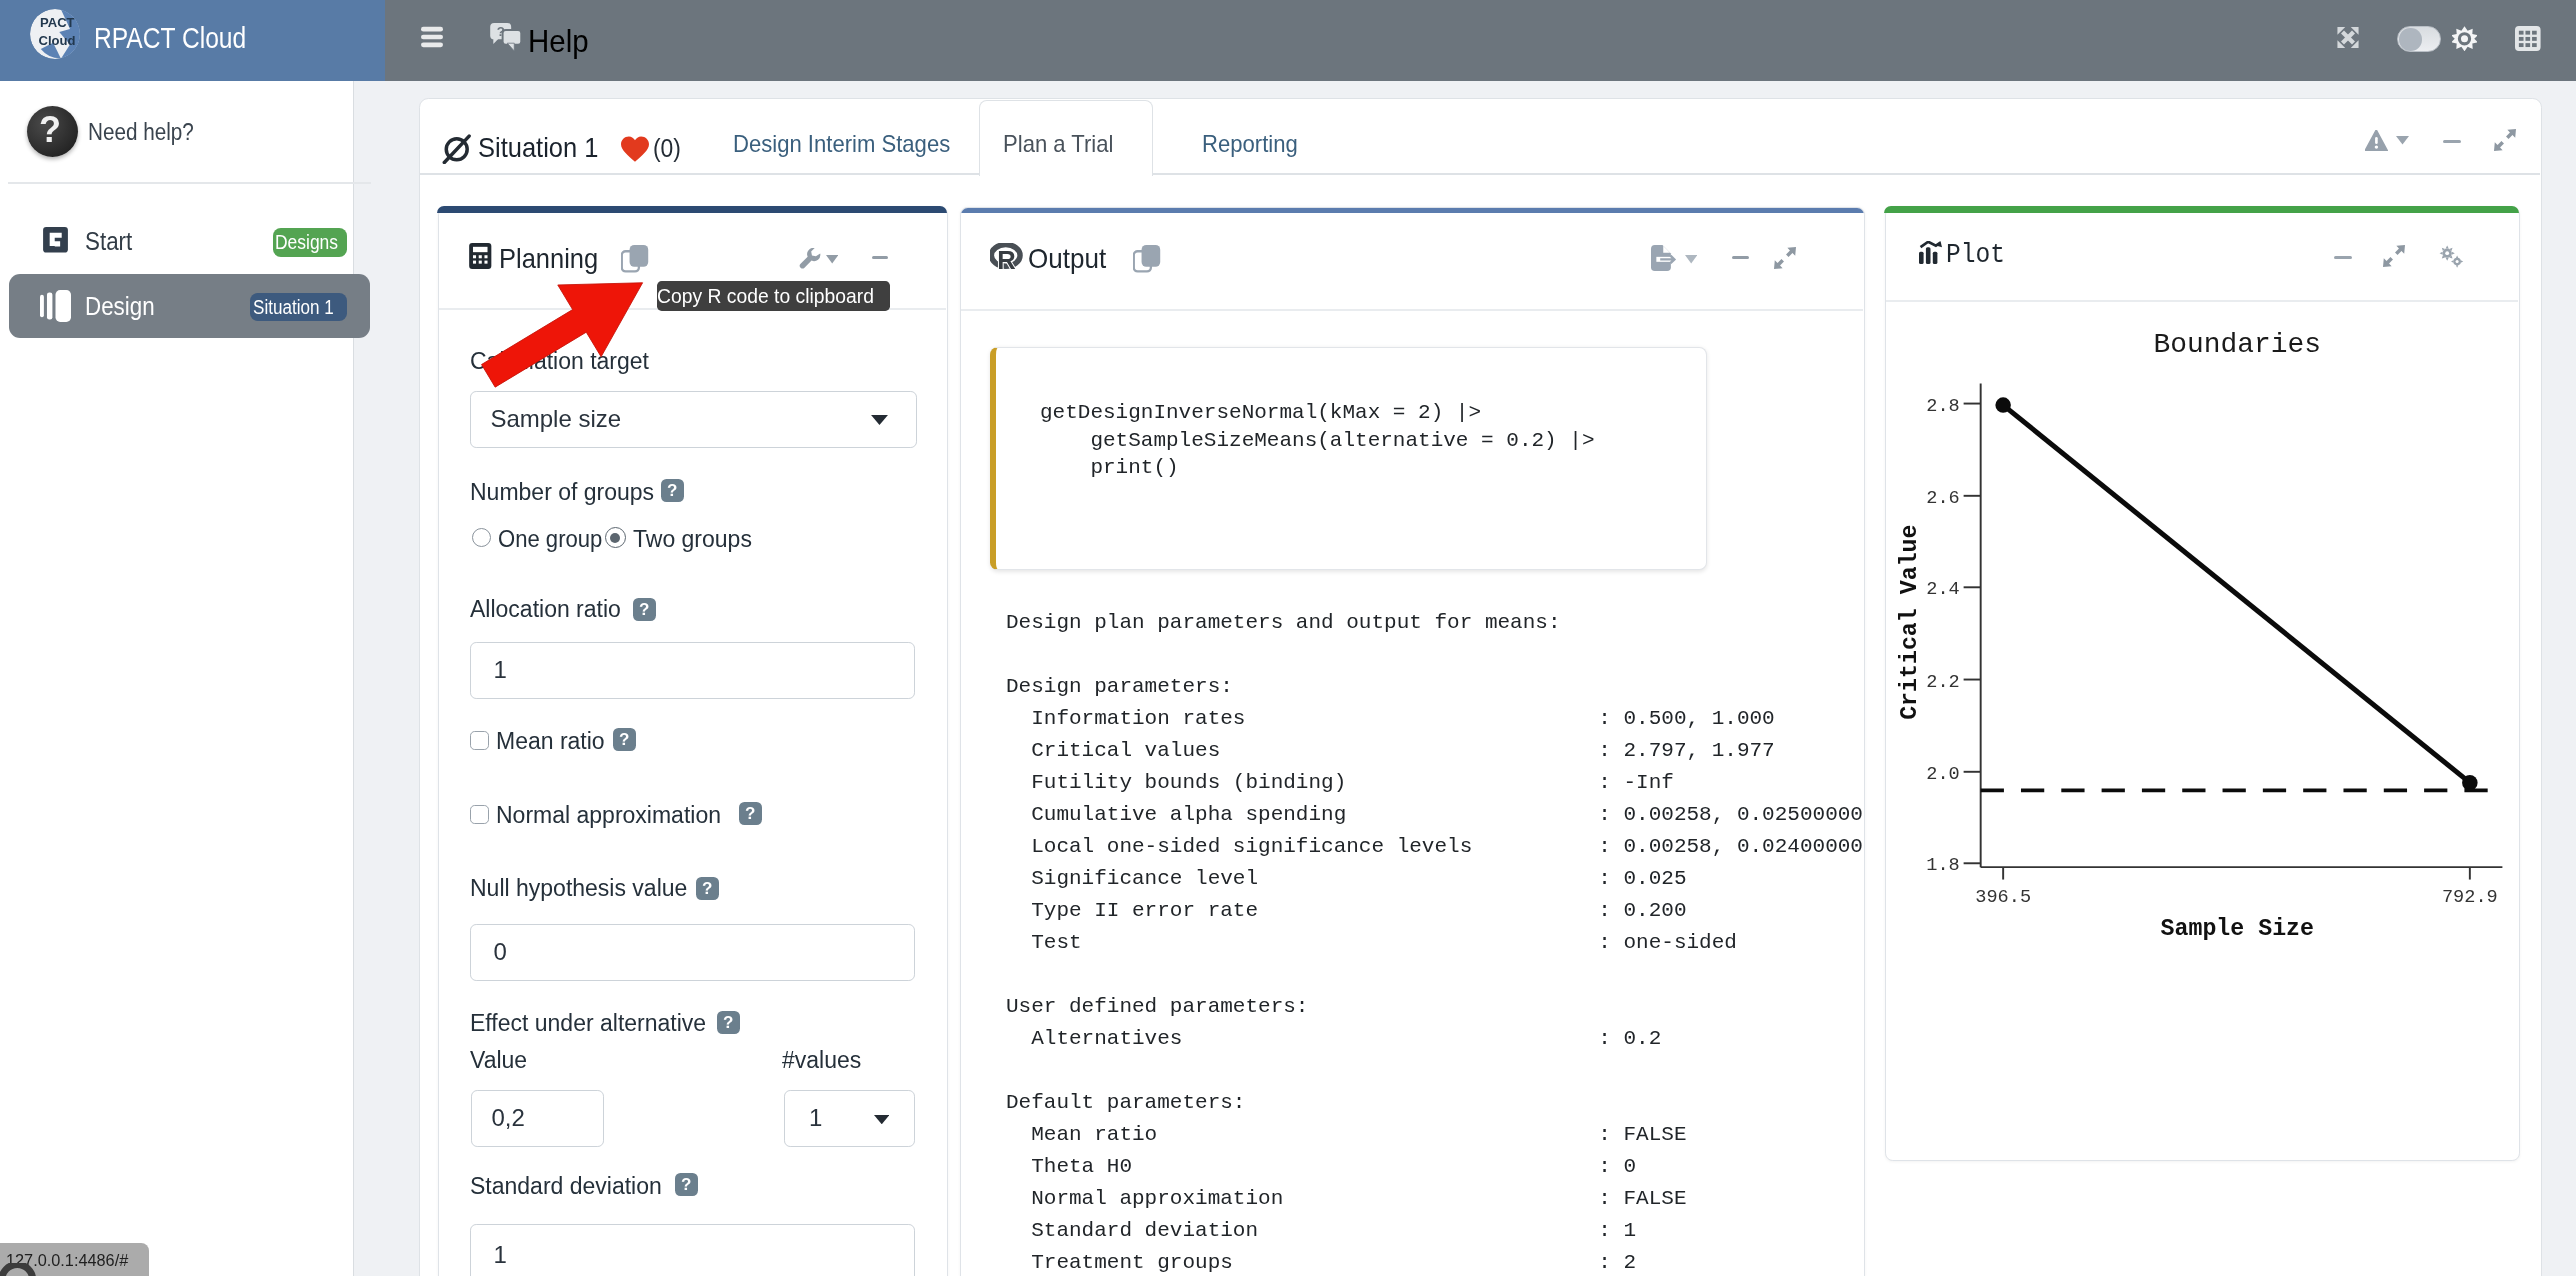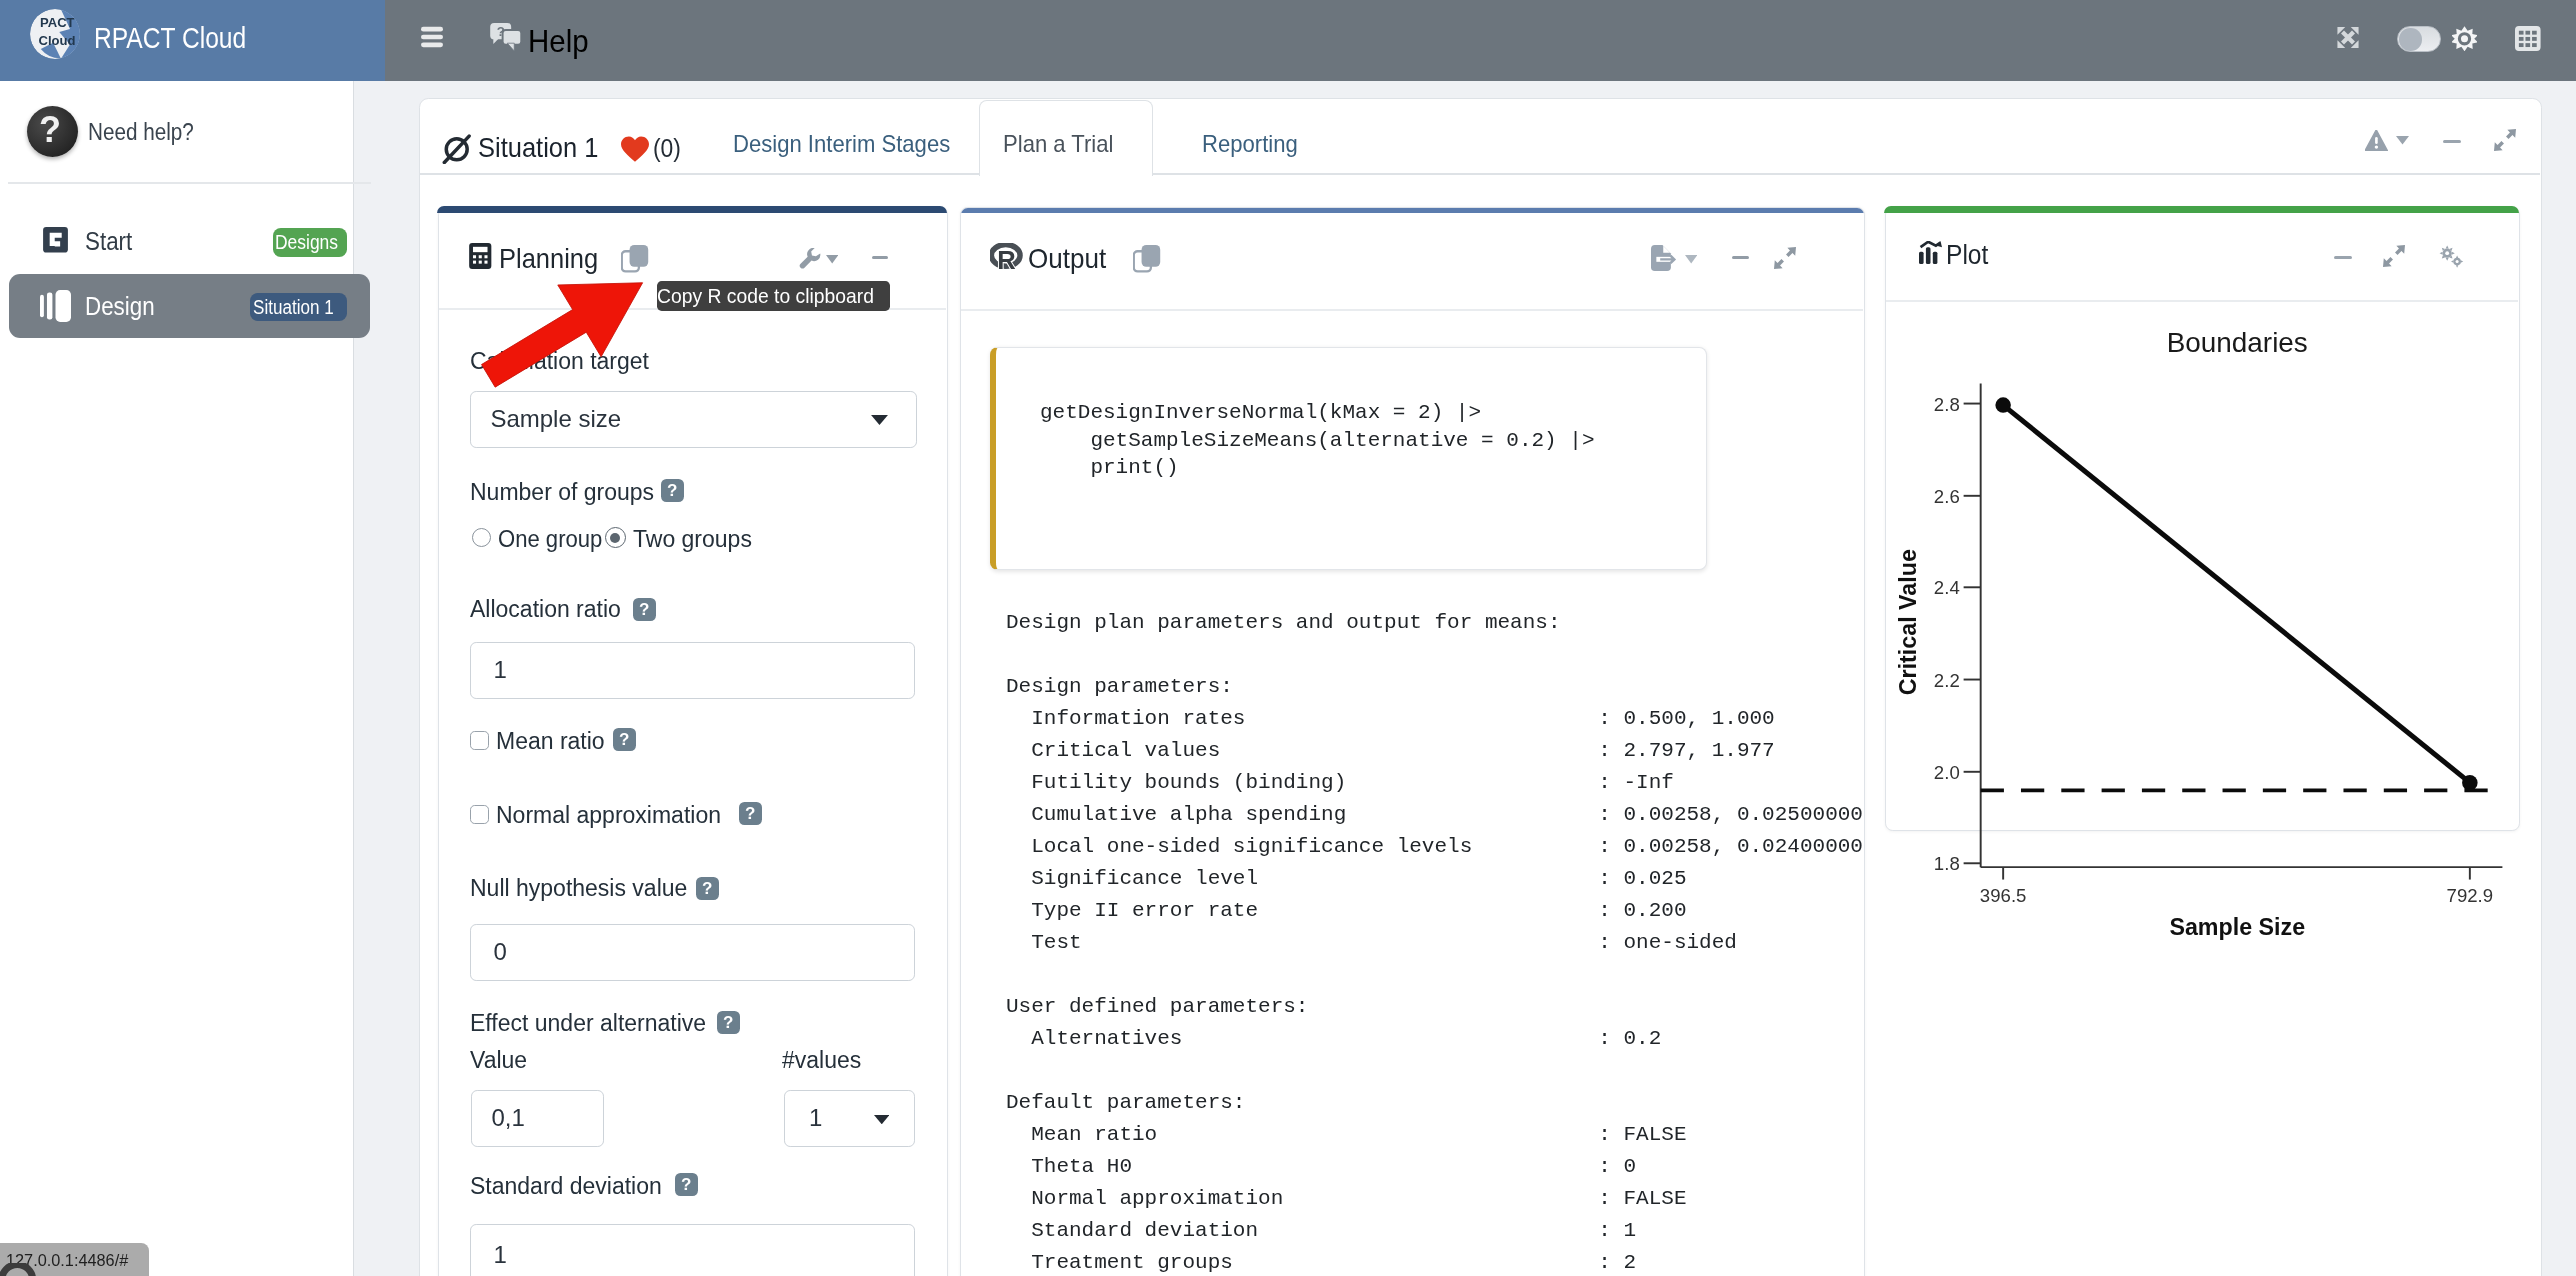--- a/index.html
+++ b/index.html
@@ -30,21 +30,21 @@
 #cardtitle { position:absolute; left:478px; top:132px; font-size:28px; color:#1a222c; }
 .tabtxt { position:absolute; top:130px; font-size:24px; color:#3A5F7D; }
 
 
 .panel { position:absolute; background:#fff; border:1.6px solid #dfe3e8; border-radius:7.8px; box-shadow:0 0.8px 3.1px rgba(0,0,0,0.05); }
 .panel .topbarline { position:absolute; left:-1.6px; top:-1.6px; height:7px; border-radius:7.8px 7.8px 0 0; }
 #p-plan { left:438px; top:207px; width:510px; height:1078px; }
 #p-plan .topbarline { width:510px; background:#2C4A72; }
 #p-out { left:960px; top:207px; width:905px; height:1078px; overflow:hidden; }
 #p-out .topbarline { width:905px; background:#5B7CAE; }
-#p-plot { left:1885px; top:207px; width:635px; height:624px; }
+#p-plot { left:1885px; top:207px; width:635px; height:954px;font-family:Liberation Mono, monospace; }
 #p-plot .topbarline { width:635px; background:#44A248; }
 .phead-title { position:absolute; font-size:28px; color:#1e262e; }
 .pdivider { position:absolute; left:0; height:1.6px; background:#e9ecef; }
 
 
 .flabel { position:absolute; font-size:23px; color:#25303A; white-space:nowrap; }
 .finput { position:absolute; background:#fff; border:1.6px solid #CDD3D9; border-radius:6.2px; font-size:24px; color:#2a333d; }
 .qbadge { position:absolute; width:22.5px; height:23px; background:#6B7F8D; border-radius:5.4px; color:#fff; font-size:17px; text-align:center; line-height:23px; font-weight:bold; }
 .cbox { position:absolute; width:19.4px; height:19.4px; border:1.6px solid #99A2AB; border-radius:4.7px; background:#fff; }
 
@@ -238,21 +238,21 @@
     <div class="qbadge" style="left:300px;top:594px">?</div>
 
     <div class="flabel" style="left:31px;top:667px">Null hypothesis value</div>
     <div class="qbadge" style="left:257px;top:669px">?</div>
     <div class="finput" style="left:31px;top:716px;width:445px;height:57px;line-height:53px;padding-left:22.5px">0</div>
 
     <div class="flabel" style="left:31px;top:802px">Effect under alternative</div>
     <div class="qbadge" style="left:278px;top:803px">?</div>
     <div class="flabel" style="left:31px;top:839px">Value</div>
     <div class="flabel" style="left:343px;top:839px">#values</div>
-    <div class="finput" style="left:32px;top:882px;width:133px;height:57px;line-height:54px;padding-left:19.4px">0,1</div>
+    <div class="finput" style="left:32px;top:882px;width:133px;height:57px;line-height:54px;padding-left:19.4px">0,2</div>
     <div class="finput" style="left:345px;top:882px;width:131px;height:57px;line-height:54px;padding-left:24px">1
       <svg class="abs" style="right:25px;top:24px" width="15.5" height="9.3" viewBox="0 0 20 12">
           <path d="M0 0 h20 L10 12 Z" fill="#242b33"></path>
         </svg>
     </div>
 
     <div class="flabel" style="left:31px;top:965px">Standard deviation</div>
     <div class="qbadge" style="left:236px;top:965px">?</div>
     <div class="finput" style="left:31px;top:1016px;width:445px;height:65px;line-height:60px;padding-left:22.5px">1</div>
   </div>

